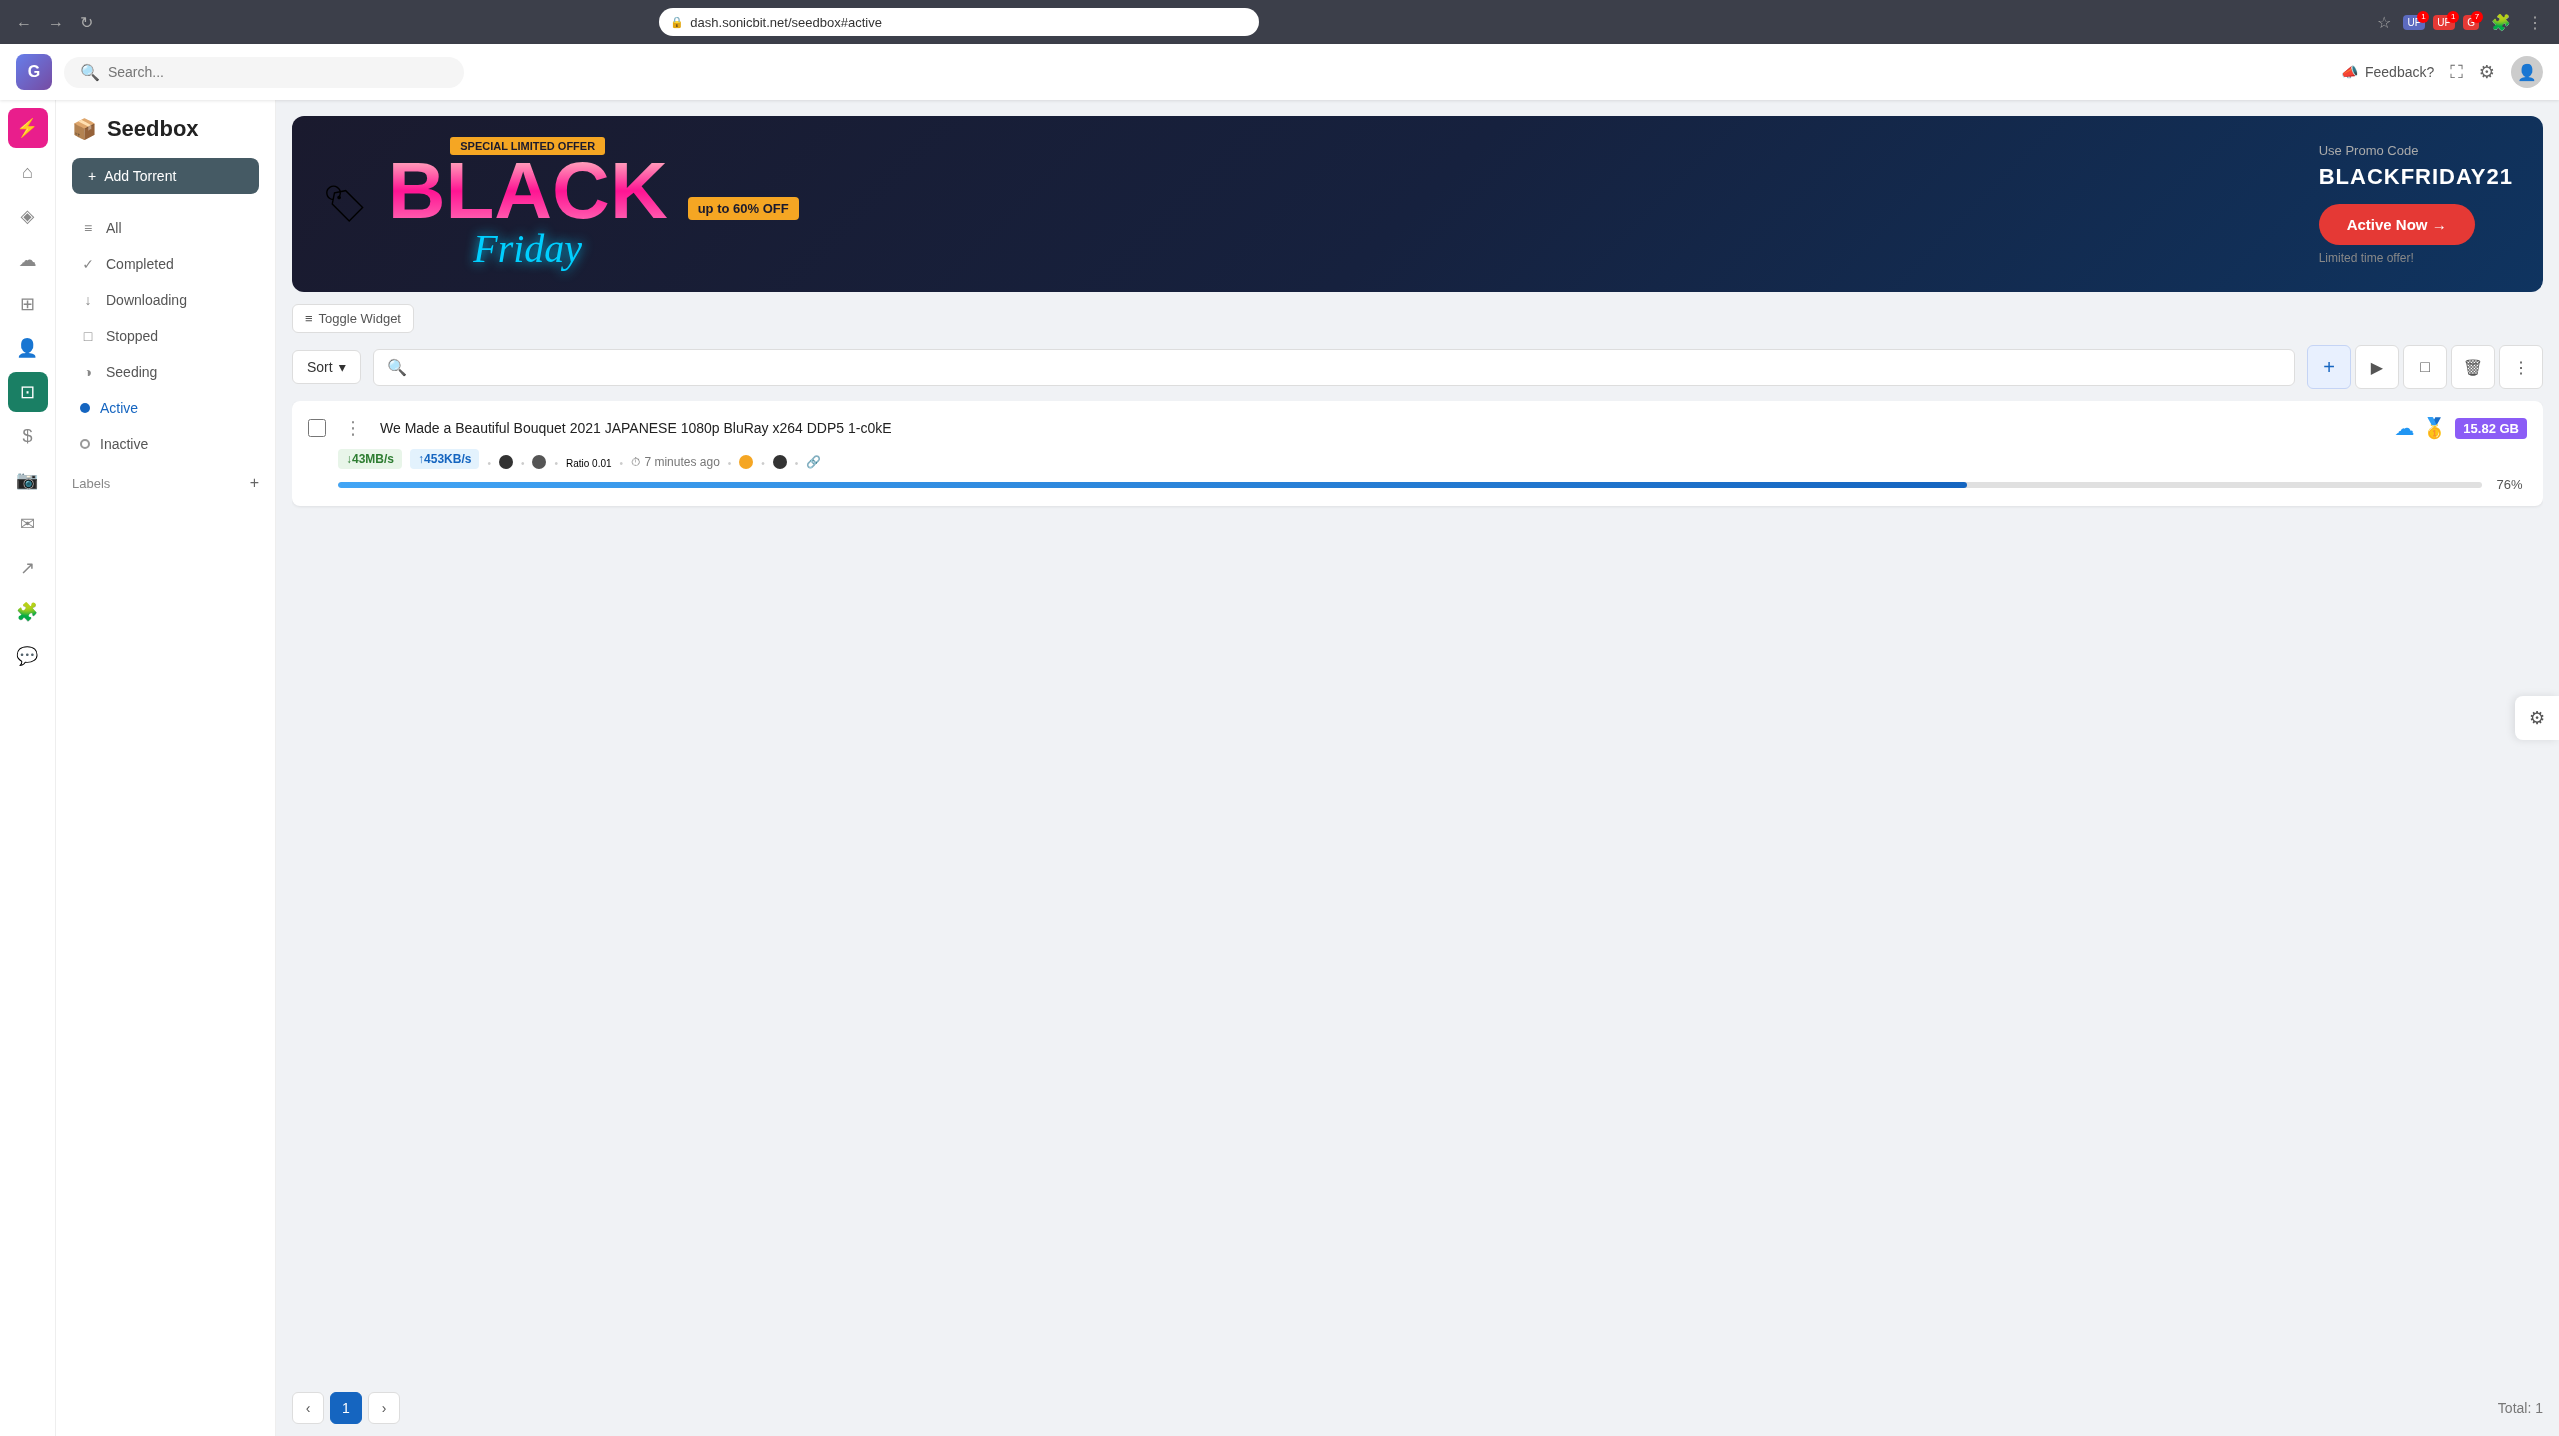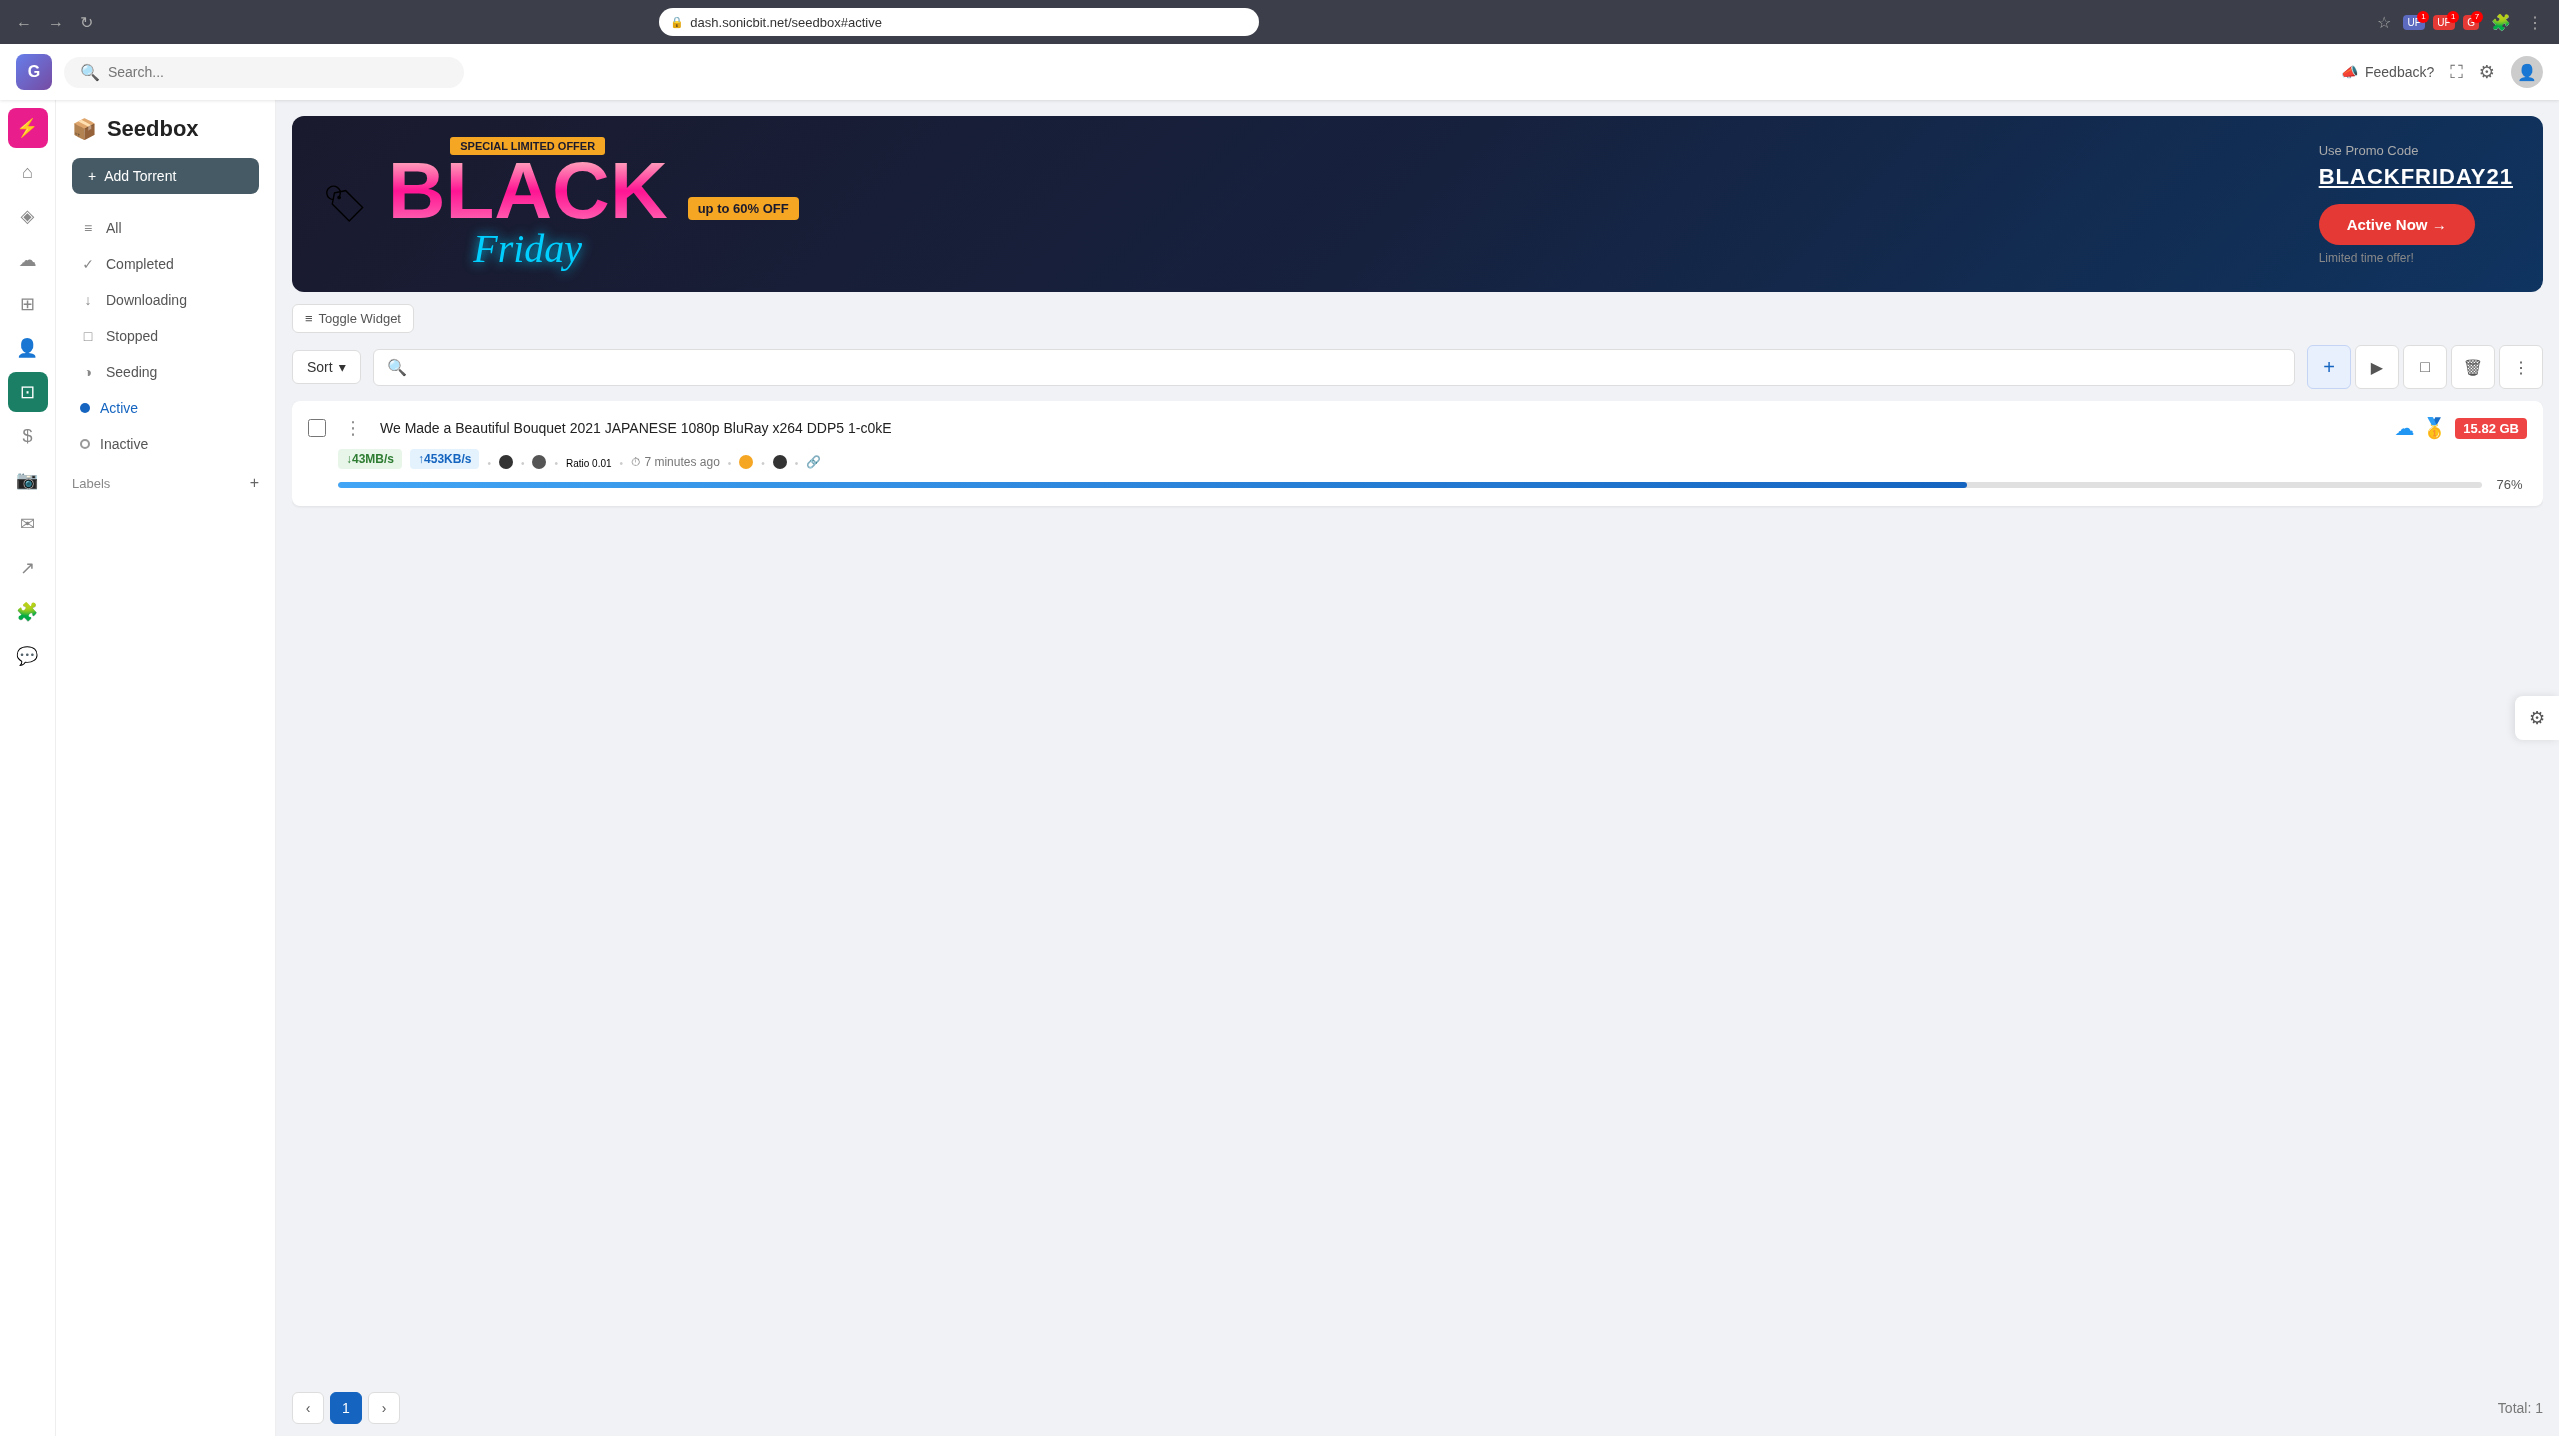--- a/index.html
+++ b/index.html
@@ -146,21 +146,21 @@
     .promo-graphic {
       font-family: 'Impact', sans-serif;
       text-align: center;
     }
     .promo-special { background: #f5a623; color: #1a1a2e; font-size: 11px; font-weight: 800; padding: 3px 10px; border-radius: 3px; display: inline-block; margin-bottom: 2px; }
     .promo-black { font-size: 72px; font-weight: 900; line-height: 0.85; background: linear-gradient(180deg, #ff69b4, #ff1493, #ff69b4); -webkit-background-clip: text; -webkit-text-fill-color: transparent; background-clip: text; text-shadow: none; }
     .promo-friday { font-size: 36px; font-style: italic; color: #00bfff; text-shadow: 0 0 10px #00bfff; }
 
     .promo-right { text-align: left; }
     .use-promo { color: #aaa; font-size: 13px; margin-bottom: 6px; }
-    .promo-code { color: #fff; font-size: 22px; font-weight: 700; letter-spacing: 1px; margin-bottom: 14px; text-decoration: underline; }
+    .promo-code { color: #fff; font-size: 22px; font-weight: 700; letter-spacing: 1px; margin-bottom: 14px; }
     .upgrade-btn {
       background: #e53935; color: #fff; border: none; border-radius: 24px;
       padding: 12px 28px; font-size: 15px; font-weight: 600; cursor: pointer;
       display: flex; align-items: center; gap: 8px;
     }
     .limited-offer { color: #888; font-size: 12px; margin-top: 6px; }
 
     
     .toggle-widget-bar {
       margin: 12px 16px 0;
@@ -205,21 +205,21 @@
       background: #fff; border-radius: 8px; padding: 14px 16px;
       box-shadow: 0 1px 3px rgba(0,0,0,0.08);
     }
     .torrent-row1 { display: flex; align-items: center; gap: 12px; margin-bottom: 8px; }
     .torrent-checkbox { width: 18px; height: 18px; border: 2px solid #ddd; border-radius: 4px; }
     .torrent-menu-btn { background: none; border: none; cursor: pointer; color: #888; font-size: 18px; padding: 2px 6px; }
     .torrent-name { flex: 1; font-size: 14px; font-weight: 500; color: #222; }
     .torrent-badges { display: flex; align-items: center; gap: 8px; }
     .cloud-icon { font-size: 20px; color: #2196f3; }
     .gold-icon { font-size: 20px; color: #f5a623; }
-    .size-badge { background: #ef4444; color: #fff; border-radius: 4px; padding: 3px 8px; font-size: 13px; font-weight: 600; }
+    .size-badge { background: #8b5cf6; color: #fff; border-radius: 4px; padding: 3px 8px; font-size: 13px; font-weight: 600; }
 
     .torrent-row2 { display: flex; align-items: flex-end; gap: 8px; padding-left: 30px; margin-bottom: 8px; }
     .speed-badge { background: #e8f5e9; color: #2e7d32; border-radius: 4px; padding: 3px 8px; font-size: 12px; font-weight: 600; }
     .speed-badge.up { background: #e3f2fd; color: #1565c0; }
     .dot-sep { color: #ccc; font-size: 10px; }
     .ratio-info { font-size: 10px; color: #000000; }
     .time-info { font-size: 12px; color: #777; display: flex; align-items: center; gap: 4px; }
     .status-circle { width: 14px; height: 14px; border-radius: 50%; display: inline-block; }
     .status-circle.yellow { background: #f5a623; }
     .status-circle.black { background: #333; }

